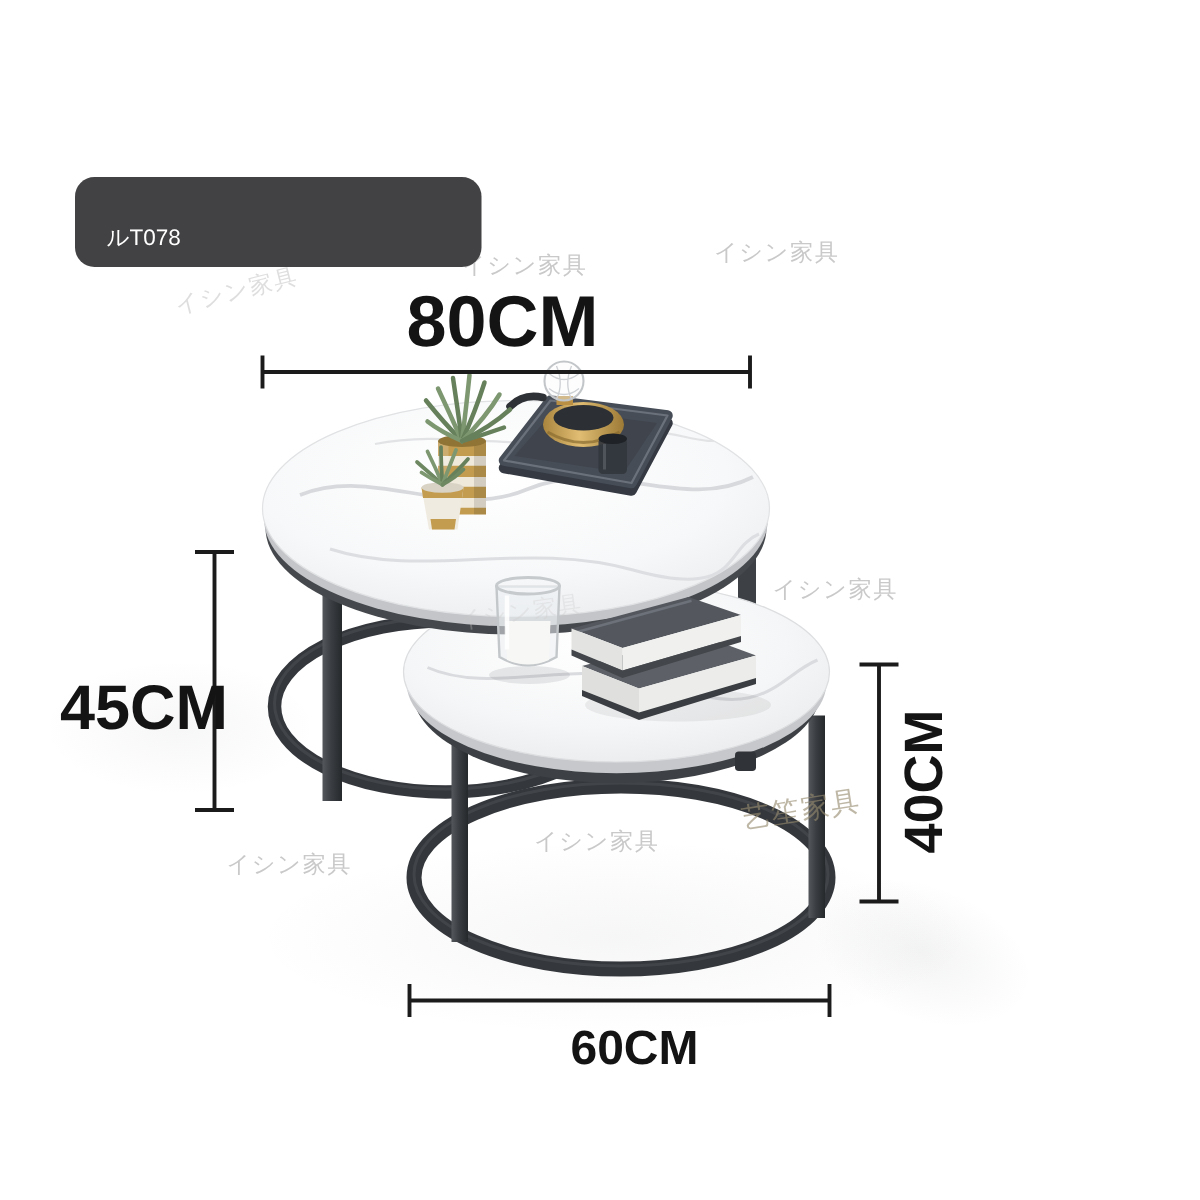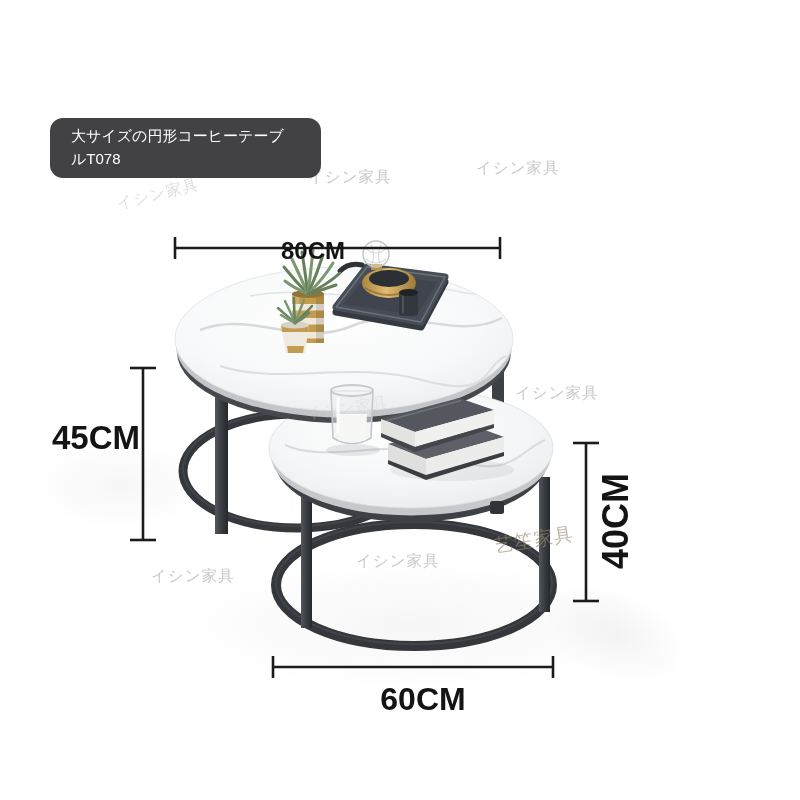--- a/index.html
+++ b/index.html
@@ -8,22 +8,22 @@
     background:#ffffff;
     font-family:"Liberation Sans", sans-serif;
   }
   
   .bg-smudge{position:absolute;border-radius:50%;pointer-events:none;}
   svg{position:absolute;left:0;top:0;}
   .dim-label{
     position:absolute;color:#141414;font-weight:700;
     transform:translate(-50%,-50%);white-space:nowrap;letter-spacing:0px;
   }
-  .dim-80{left:313px;top:215px;font-size:24px;margin-top:36px;}
-  .dim-45{left:96px;top:438px;font-size:33px;}
+  .dim-80{left:335px;top:215px;font-size:48px;}
+  .dim-45{left:96px;top:472px;font-size:42px;}
   .dim-40{left:616px;top:521px;font-size:36px;transform:translate(-50%,-50%) rotate(-90deg);}
   .dim-60{left:423px;top:699px;font-size:32px;}
   .product-chip{
     position:absolute;left:50px;top:118px;width:232px;
     background:#3c3c3e;color:#ffffff;border-radius:13px;
     padding:7px 18px 8px 21px;font-size:15px;line-height:1.5;
     opacity:.97;
   }
   .wm{
     position:absolute;color:#c9c9c9;font-size:15.5px;letter-spacing:1px;
@@ -223,21 +223,21 @@
   <span class="wm" style="left:308px;top:167px;">イシン家具</span>
   <span class="wm" style="left:116px;top:184px;transform:rotate(-14deg);opacity:.6;">イシン家具</span>
   <span class="wm" style="left:476px;top:158px;">イシン家具</span>
   <span class="wm" style="left:515px;top:383px;">イシン家具</span>
   <span class="wm" style="left:356px;top:551px;">イシン家具</span>
   <span class="wm" style="left:151px;top:566px;">イシン家具</span>
   <span class="wm" style="left:305px;top:398px;transform:rotate(-8deg);opacity:.3;">イシン家具</span>
   <span class="wm2" style="left:494px;top:527px;">艺笙家具</span>
 
   <div class="product-chip">
-    <span>大サイズの円形コーヒーテーブ</span><br>
+    <br>
     <span>ルT078</span>
   </div>
 
   <div class="dim-label dim-80">80CM</div>
   <div class="dim-label dim-45">45CM</div>
   <div class="dim-label dim-40">40CM</div>
   <div class="dim-label dim-60">60CM</div>
 
 </div>
 

